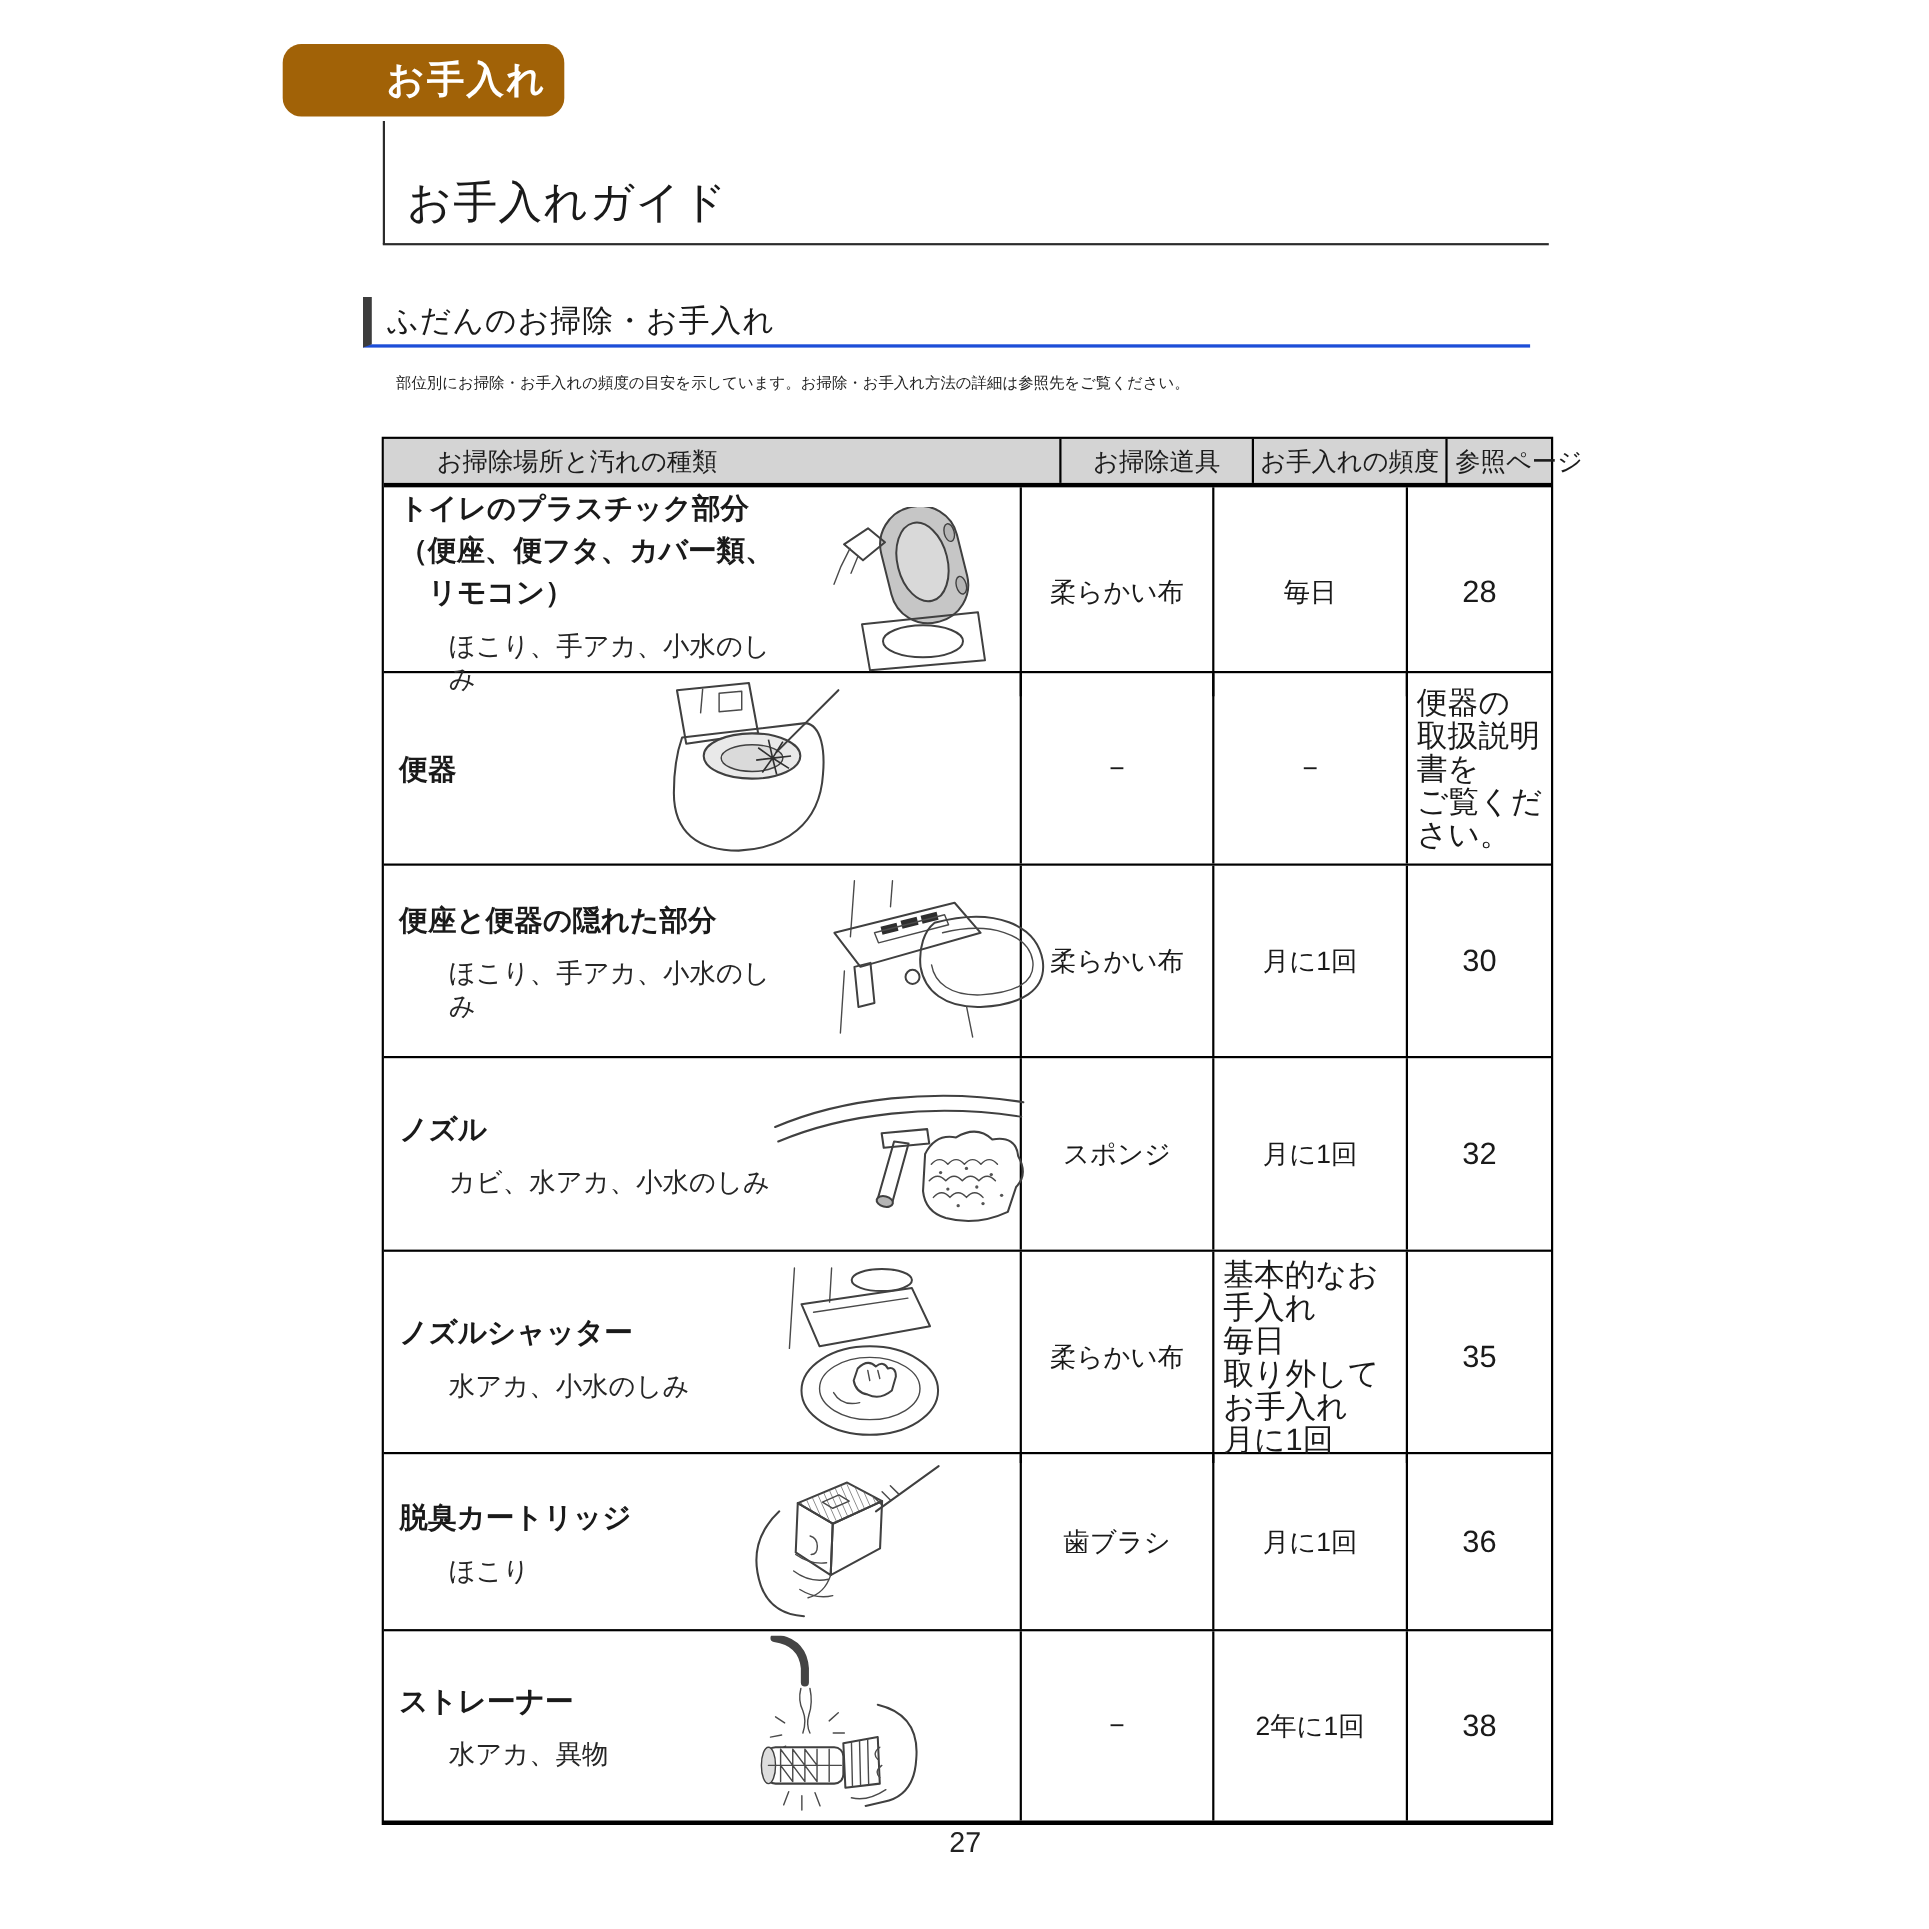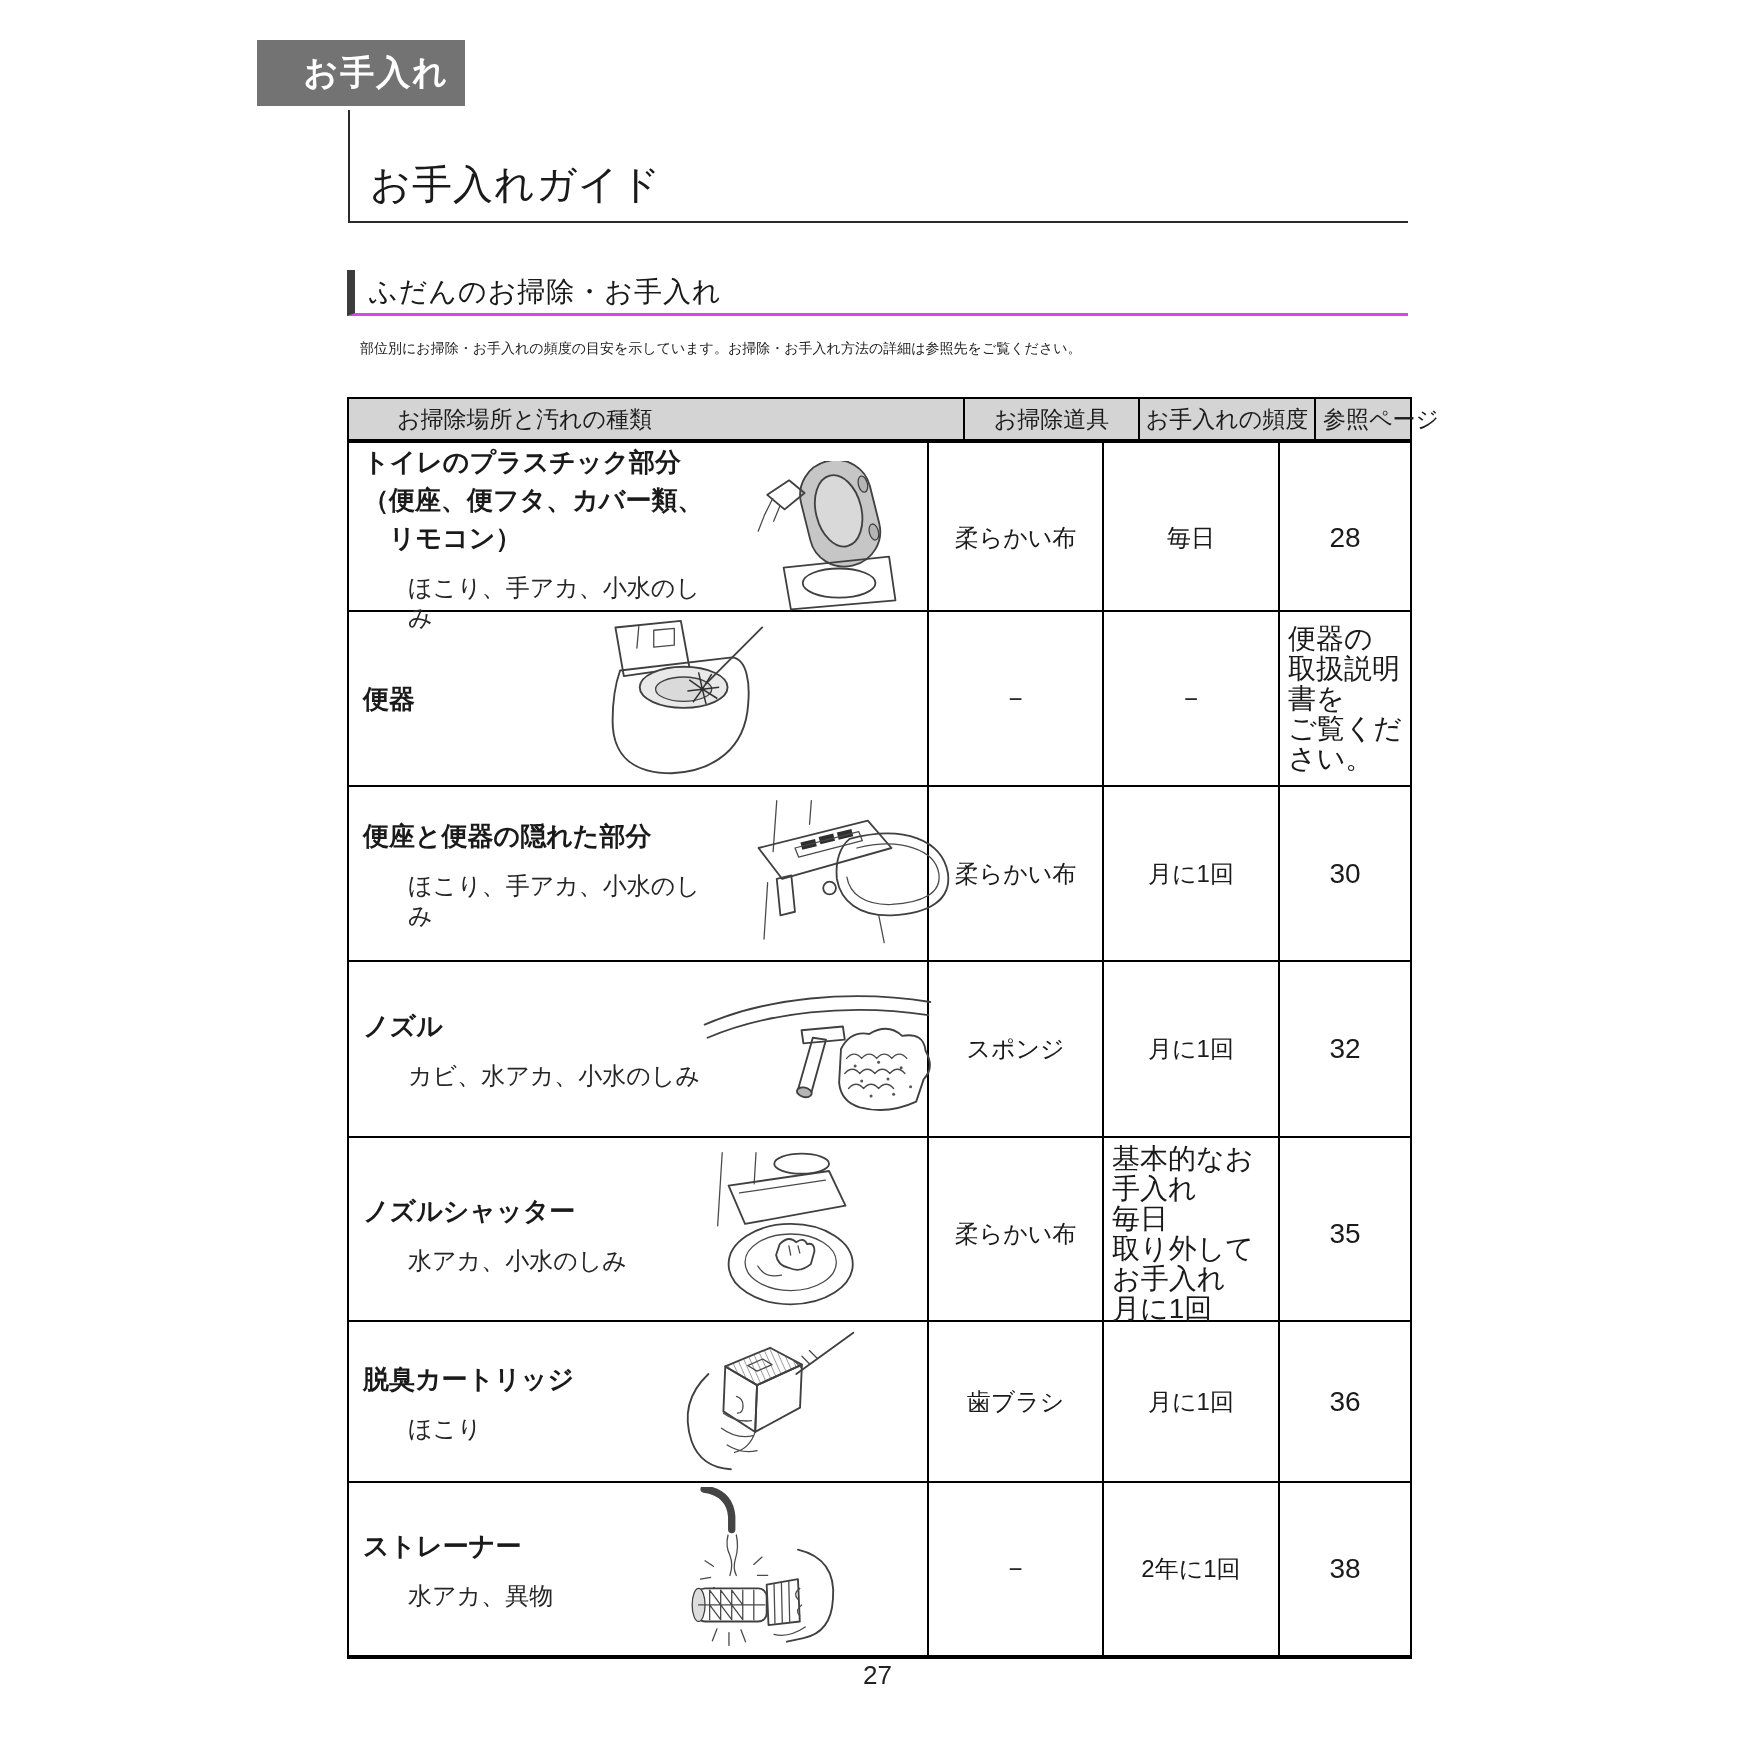--- a/index.html
+++ b/index.html
@@ -3,32 +3,32 @@
 <meta charset="utf-8">
 <style>
   html,body{margin:0;padding:0;}
   body{
     width:1754px;height:1754px;position:relative;background:#ffffff;
     font-family:"Liberation Sans","DejaVu Sans",sans-serif;color:#1a1a1a;
     -webkit-font-smoothing:antialiased;
   }
   
   .badge{
-    position:absolute;left:257px;top:40px;width:208px;height:66px;
-    background:#737373;color:#ffffff;display:flex;align-items:center;justify-content:flex-end;
-    padding-right:16px;box-sizing:border-box;font-size:34px;font-weight:700;letter-spacing:2px;
+    position:absolute;left:257px;top:40px;width:256px;height:66px;
+    background:#a16207;color:#ffffff;display:flex;align-items:center;justify-content:flex-end;
+    padding-right:16px;box-sizing:border-box;font-size:34px;font-weight:700;letter-spacing:2px;border-radius:17px;
   }
   
   .head-vline{position:absolute;left:348px;top:110px;width:2px;height:112px;background:#2b2b2b;}
   .page-title{position:absolute;left:370px;top:156px;font-size:40px;font-weight:400;line-height:56px;letter-spacing:1px;}
   .head-rule{position:absolute;left:348px;top:221px;width:1060px;height:2px;background:#2b2b2b;}
   
   .section-hd{
-    position:absolute;left:347px;top:270px;width:1061px;height:46px;box-sizing:border-box;
-    border-left:8px solid #3c3c3c;border-bottom:3px solid #d946ef;
+    position:absolute;left:330px;top:270px;width:1061px;height:46px;box-sizing:border-box;
+    border-left:8px solid #3c3c3c;border-bottom:3px solid #1d4ed8;
     display:flex;align-items:center;padding-left:14px;font-size:28px;letter-spacing:1px;
   }
   .intro{position:absolute;left:360px;top:333px;font-size:14px;line-height:30px;white-space:nowrap;color:#222;}
   
   .care-table{
     position:absolute;left:347px;top:397px;width:1065px;box-sizing:border-box;
     border:2px solid #000;border-bottom:4px solid #000;background:#fff;
   }
   .thead,.trow{display:grid;grid-template-columns:580px 175px 176px 130px;}
   .thead{background:#d4d4d4;border-bottom:4px solid #000;height:40px;padding-left:36px;}

